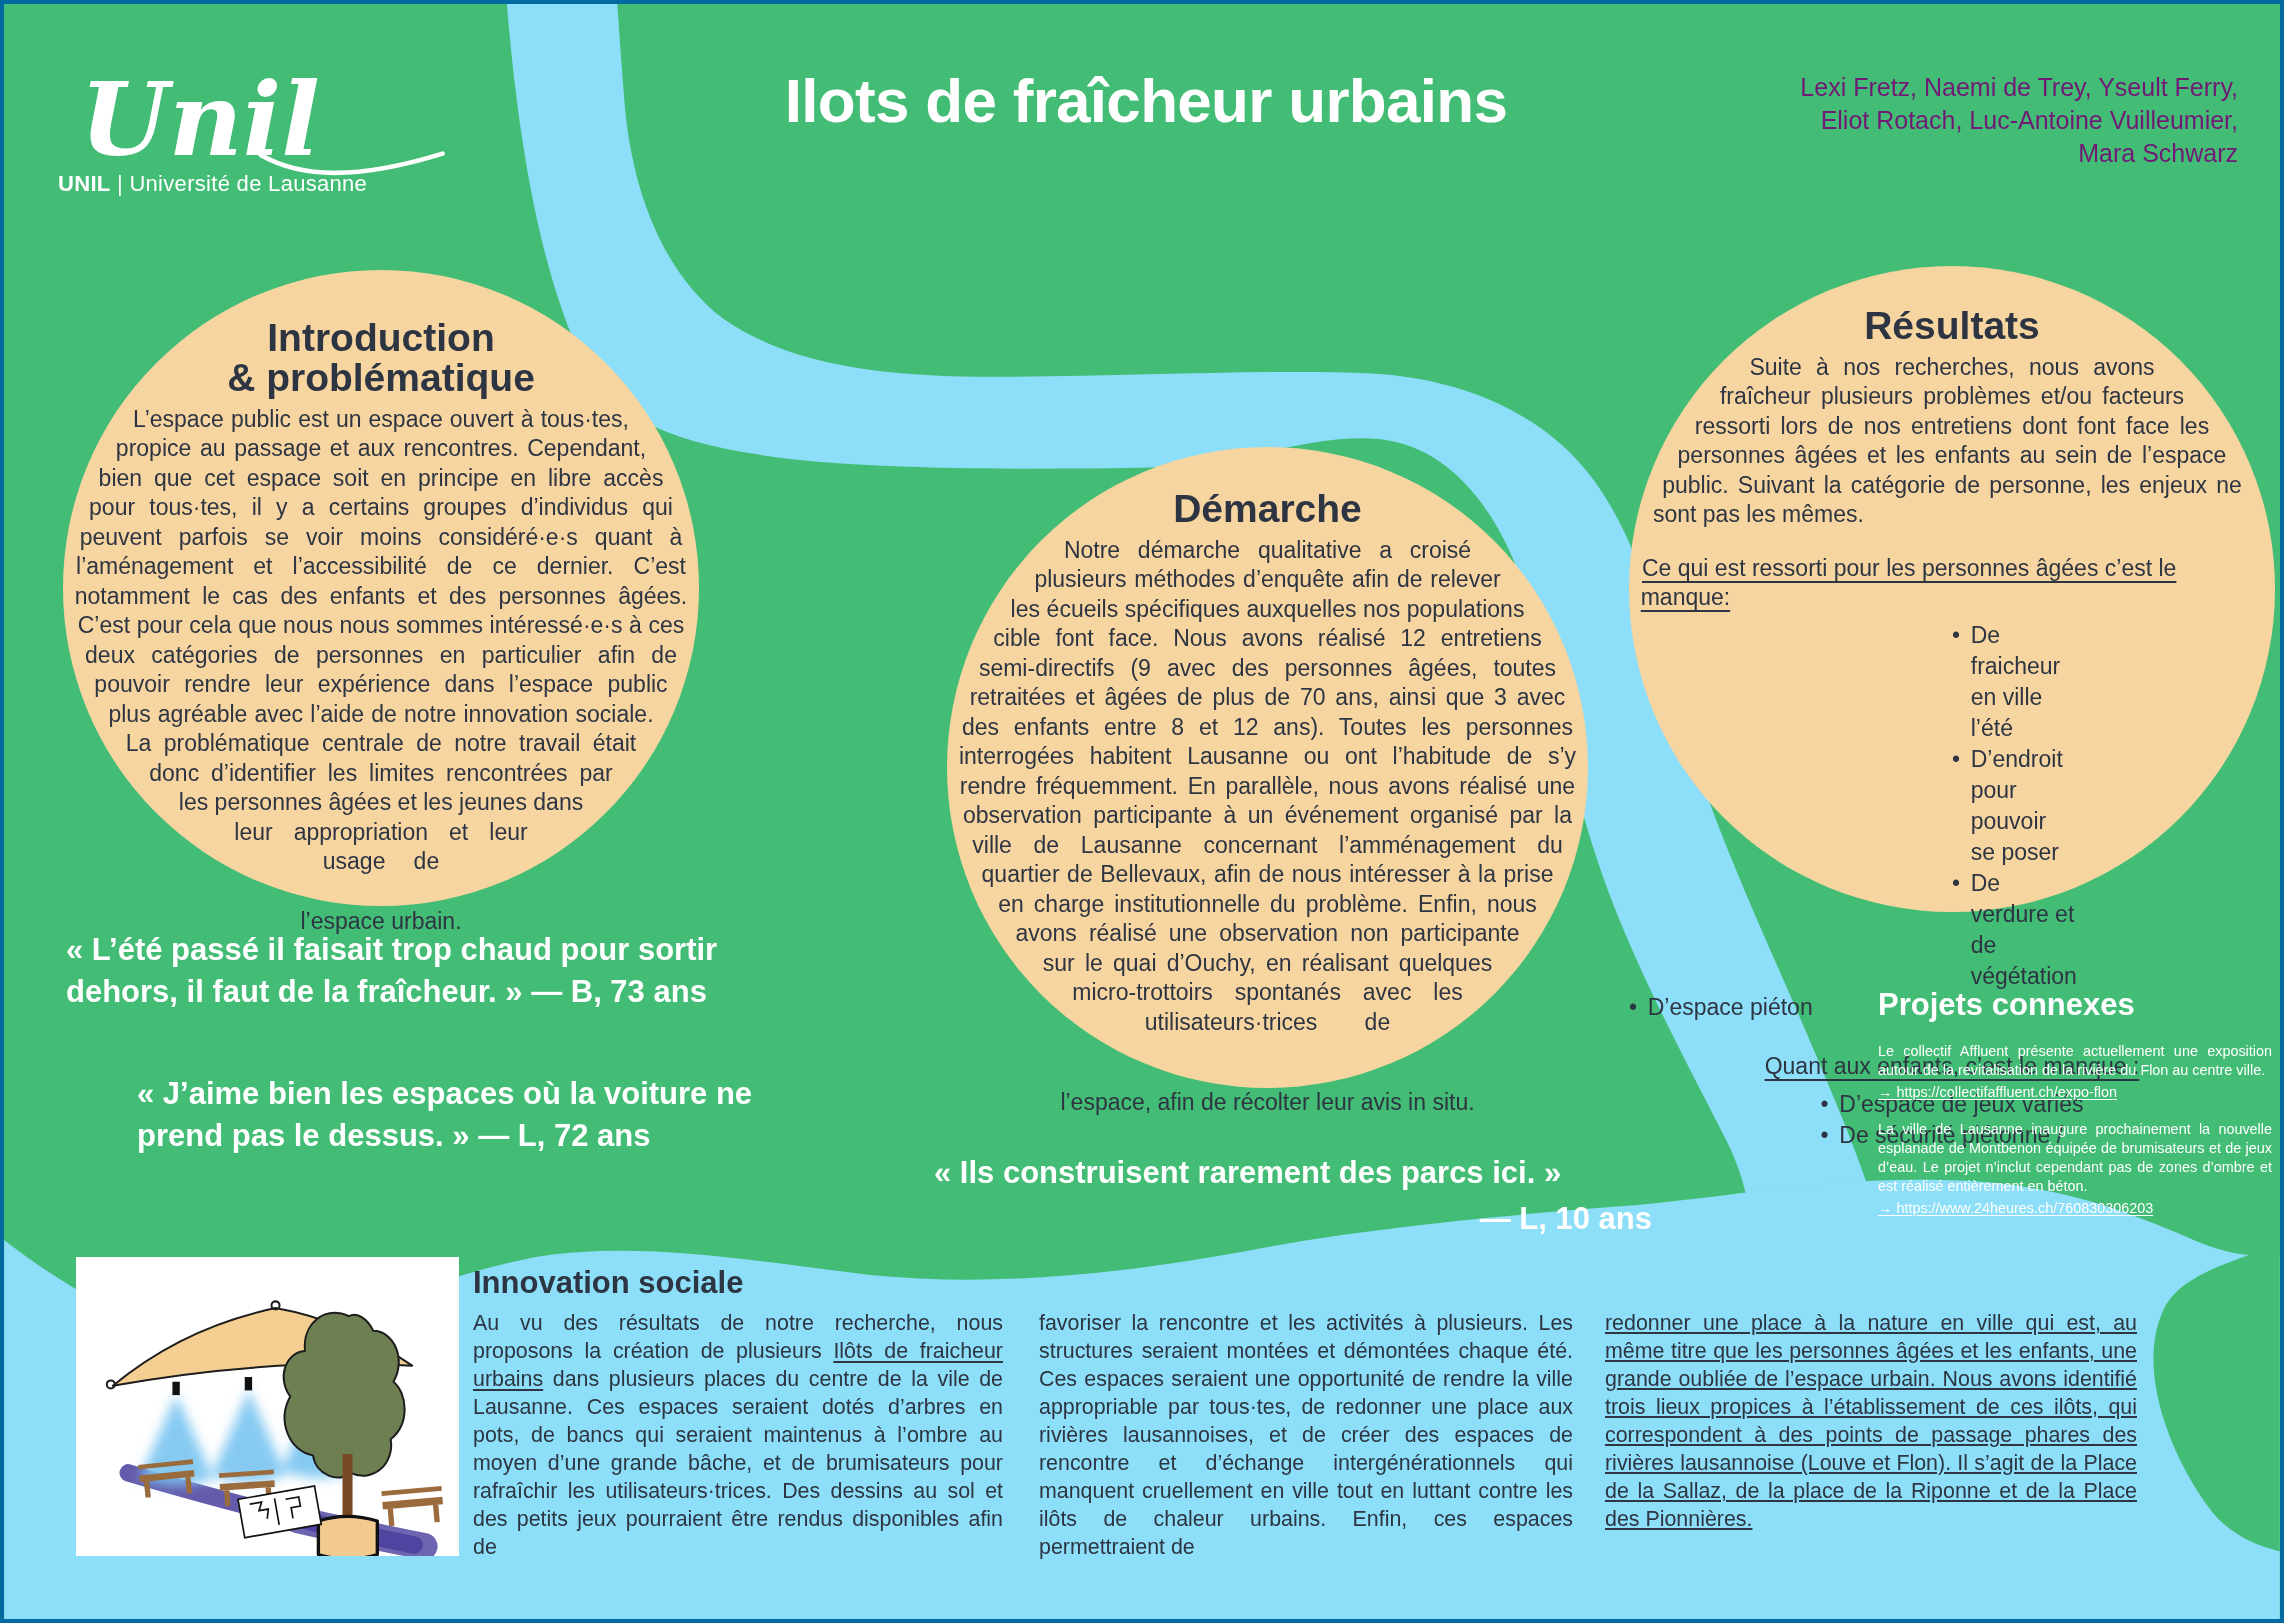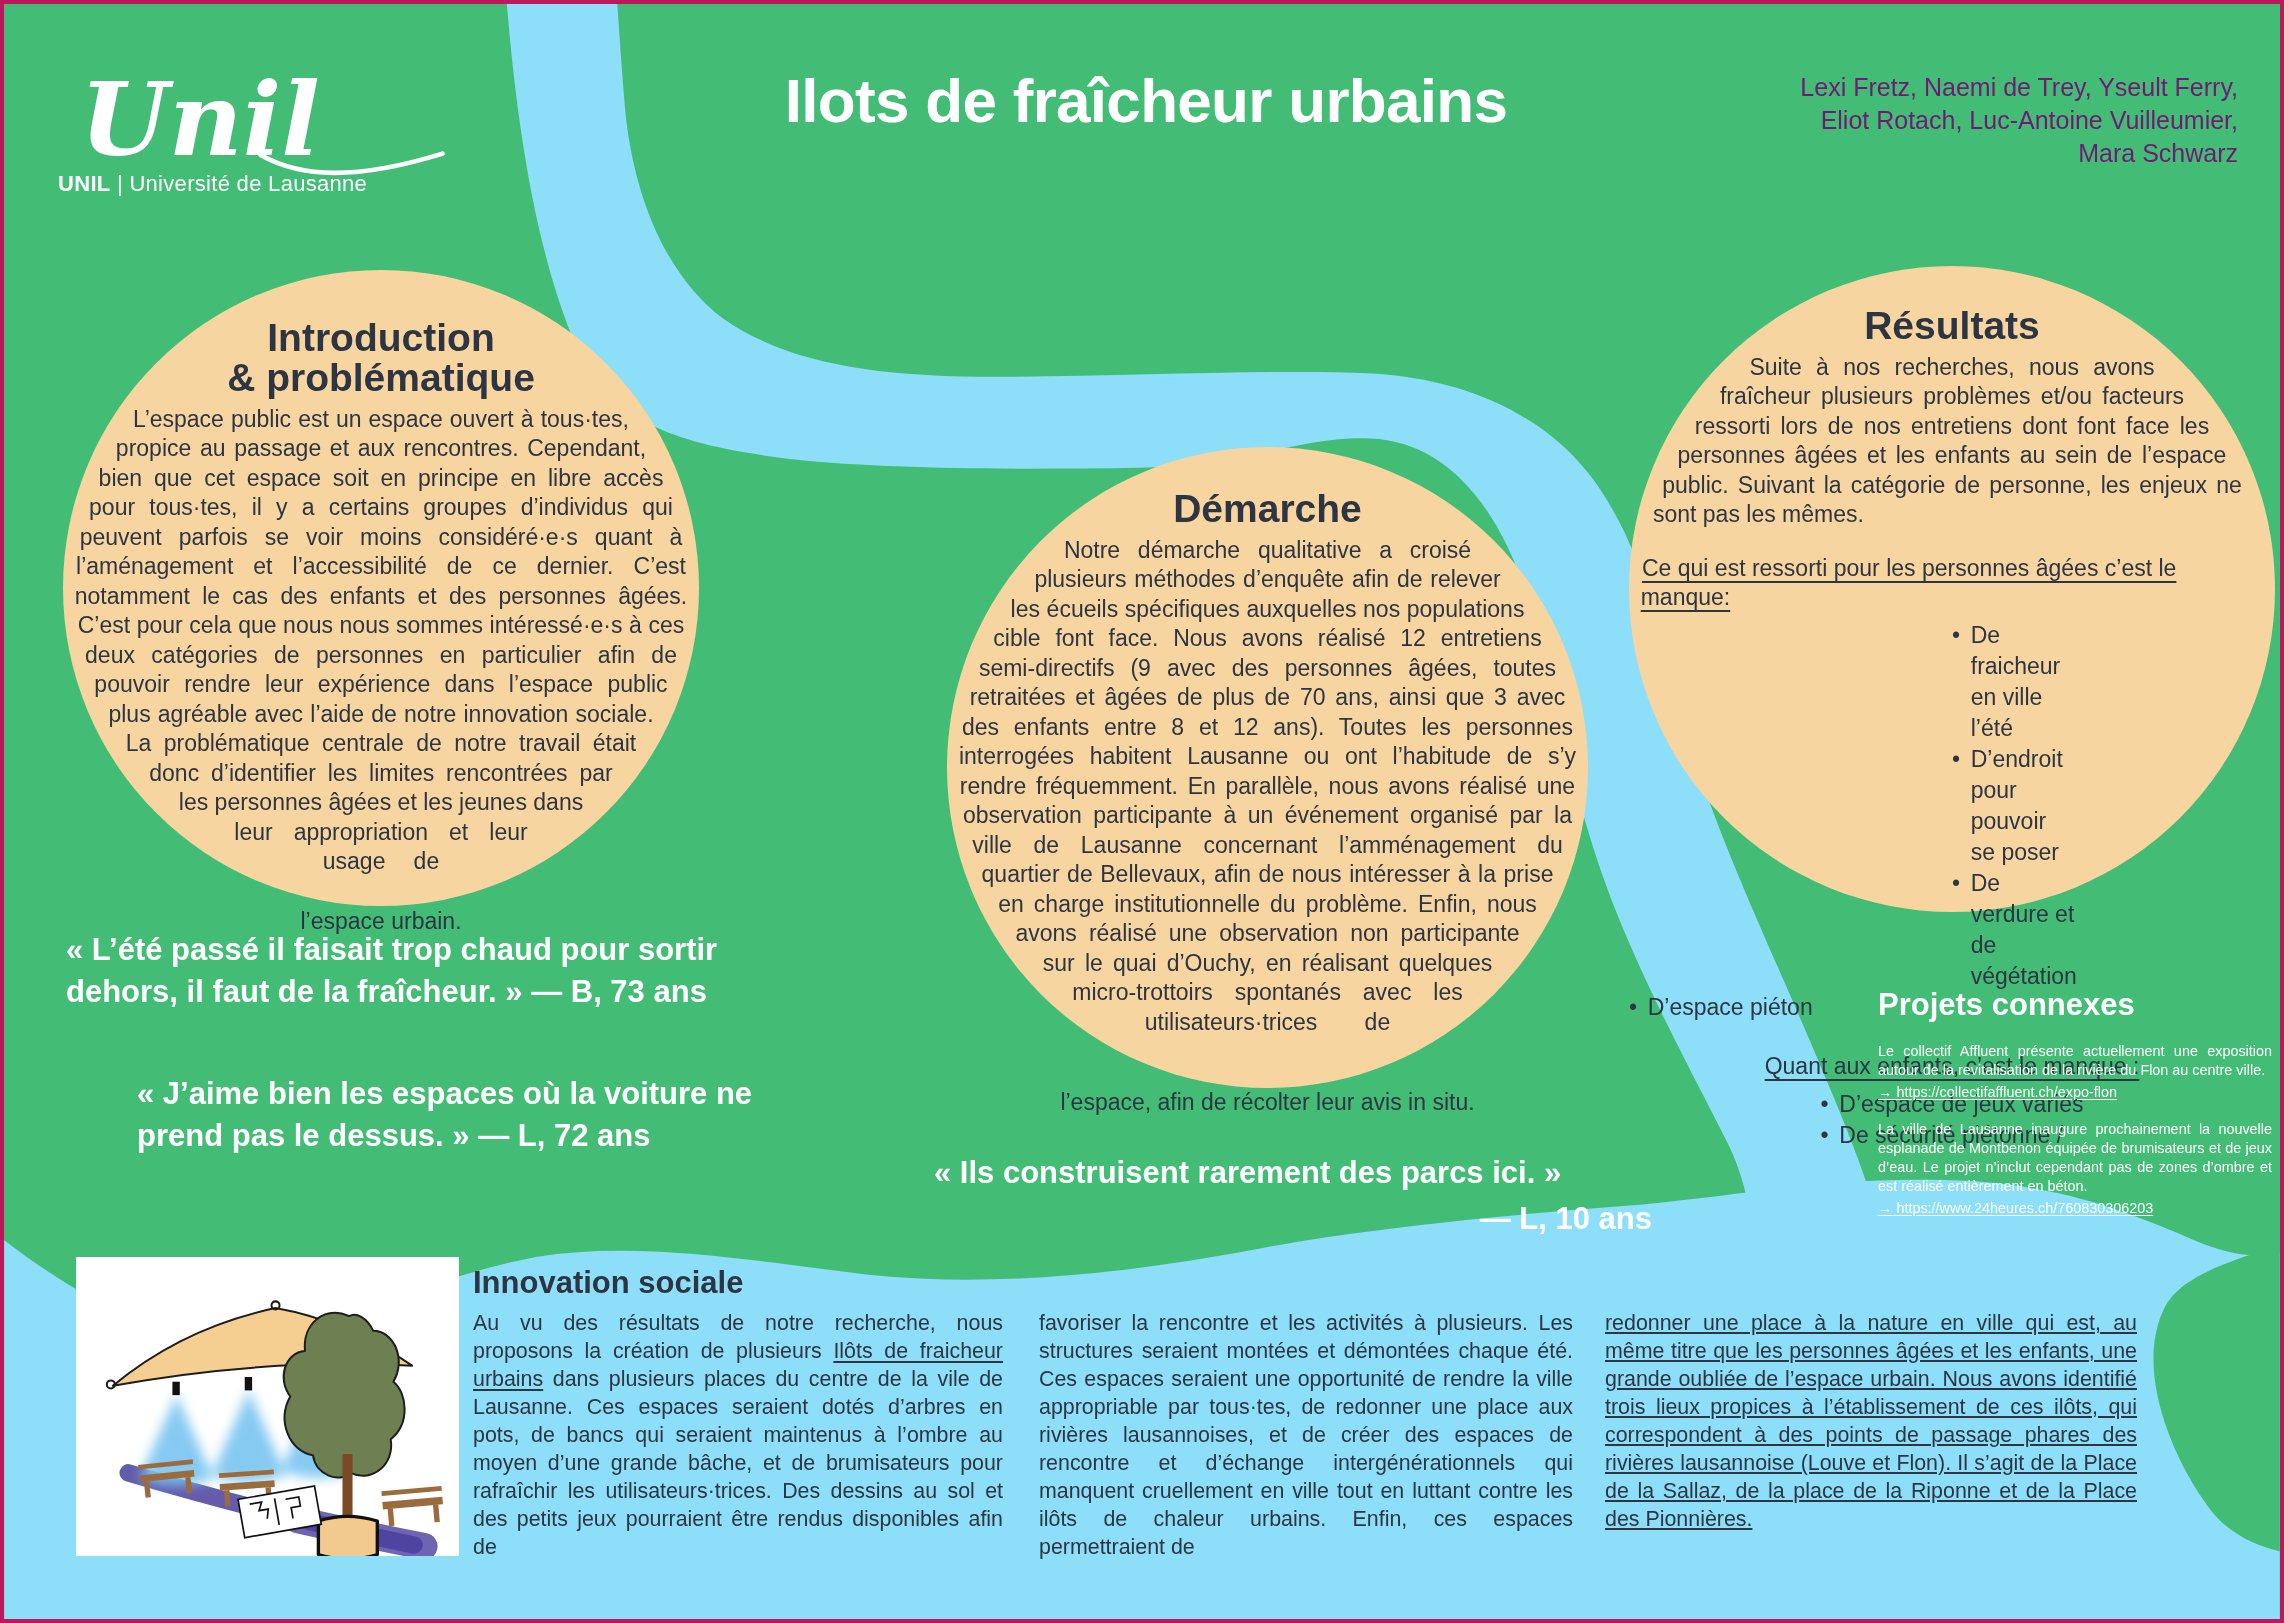--- a/index.html
+++ b/index.html
@@ -3,21 +3,21 @@
 <meta charset="utf-8">
 <style>
   :root{
     --green:#43BD75; --river:#8DDEF8; --peach:#F7D5A0; --ink:#2D3442; --white:#FFFFFF;
     --mist:#79C4F1; --canopy:#F5CE92; --tree:#6E8052; --trunk:#7A4A26;
     --bench:#9A6B3D; --shadow:#4A3E9E; --pot:#F2C98E;
   }
   html,body{margin:0;padding:0;background:#fff;}
   .canvas{
     position:relative;width:2284px;height:1623px;box-sizing:border-box;
-    background:var(--green);overflow:hidden;border:4px solid #be185d;
+    background:var(--green);overflow:hidden;border:4px solid #0369a1;
     font-family:"Liberation Sans",sans-serif;color:var(--ink);
   }
   .bg-svg{position:absolute;left:0;top:0;width:2276px;height:1615px;}
 
   
   .logo{position:absolute;left:44px;top:56px;width:428px;}
   .logo-tagline{position:absolute;left:54px;top:167px;color:#fff;font-size:22px;letter-spacing:0.3px;}
   .logo-tagline b{font-weight:700;}
   .title-block{position:absolute;left:573px;top:62px;width:1138px;text-align:center;color:#fff;}
   .title-block h1{margin:0;font-size:62px;line-height:70px;font-weight:700;letter-spacing:-0.7px;}

